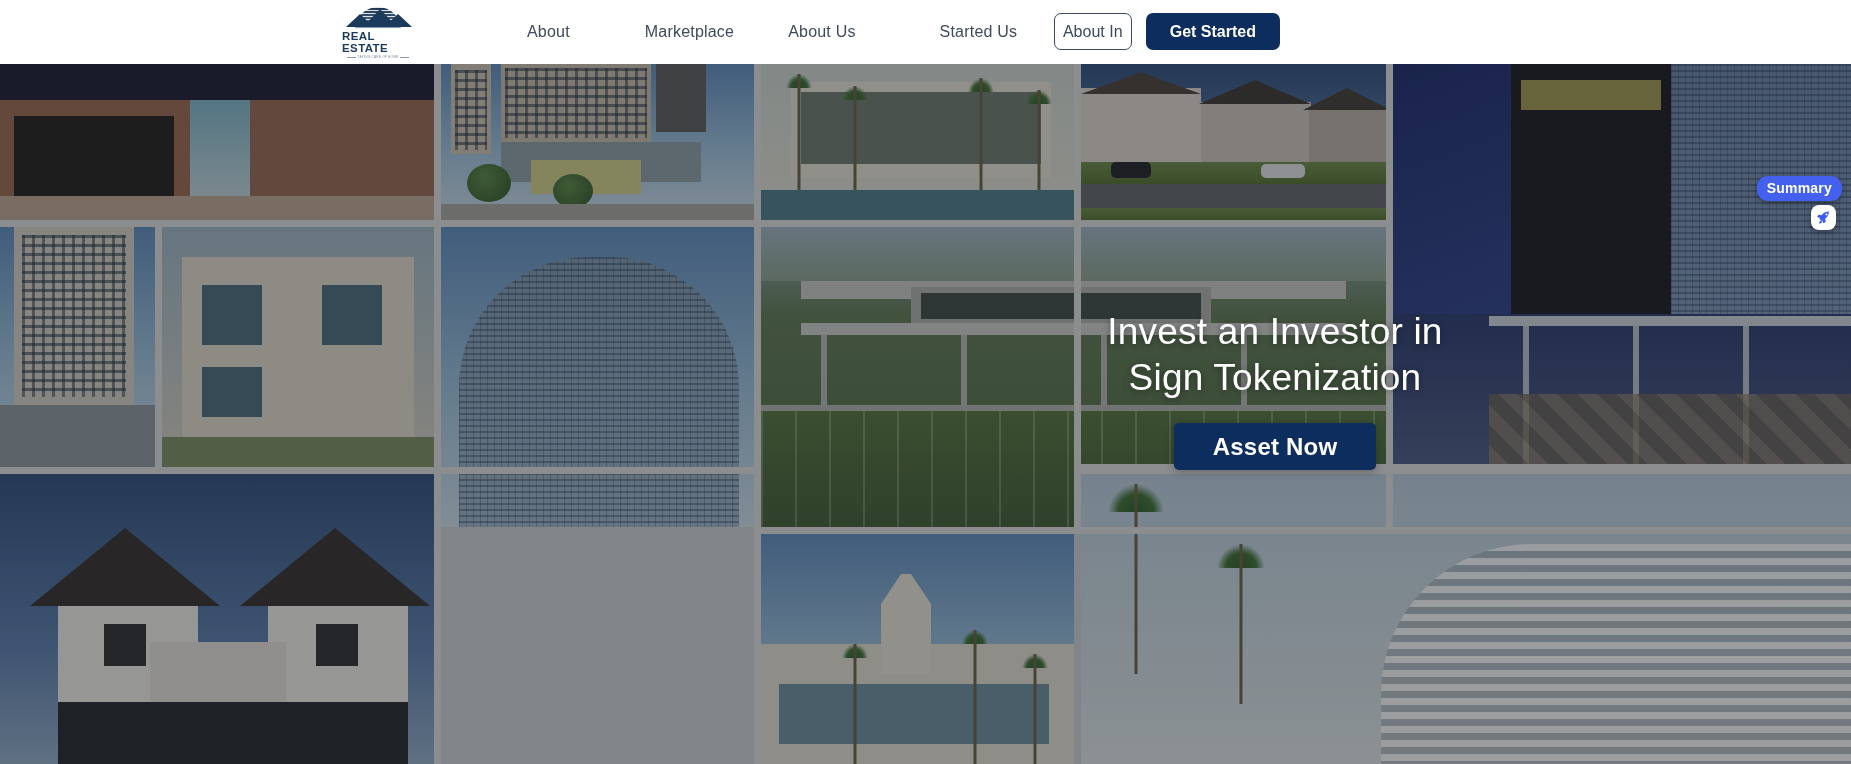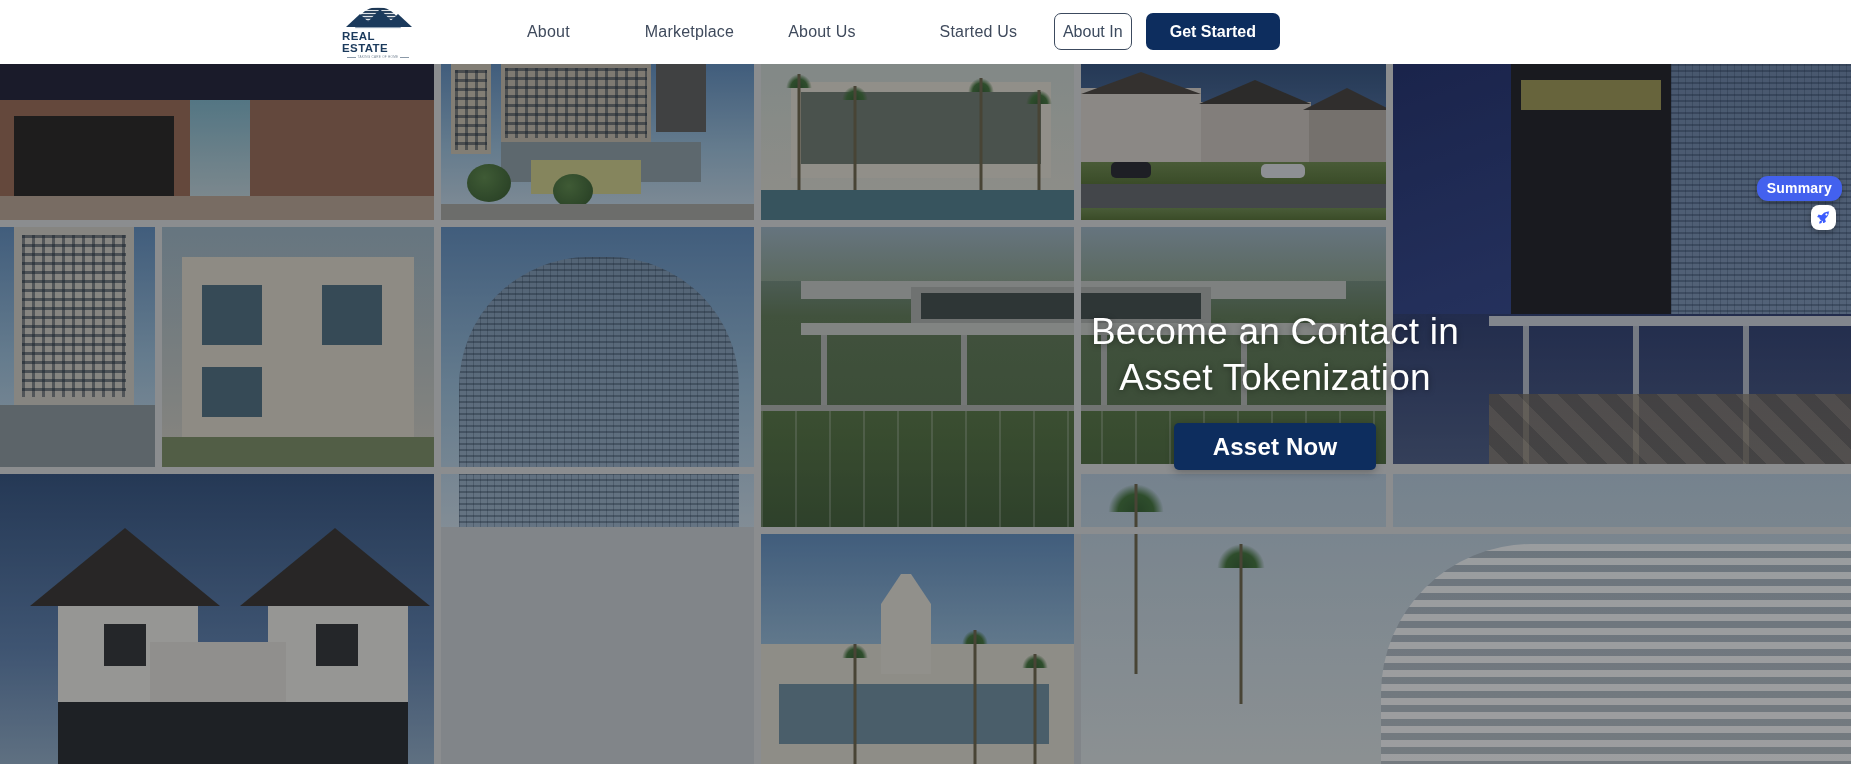--- a/index.html
+++ b/index.html
@@ -381,22 +381,22 @@
 
   <div id="hero-overlay"></div>
 
   <div id="hero-left">
     <div id="hero-title">
     </div>
   </div>
 
   <div id="hero-right">
     <div id="invest-title">
-      <div>Become an Contact in</div>
-      <div>Asset Tokenization</div>
+      <div>Invest an Investor in</div>
+      <div>Sign Tokenization</div>
     </div>
     <button id="invest-now-button">Asset Now</button>
   </div>
 
   <div id="summary-widget">
     <div id="summary-badge">Summary</div>
     <div id="summary-launcher">
       <svg width="15" height="15" viewBox="0 0 24 24" aria-hidden="true">
         <path d="M21.5 2.5c-4.3-.4-8 1.1-10.6 3.7L8.6 8.5 5.1 7.4c-.5-.2-1 0-1.3.4l-1.6 2.6c-.3.5 0 1.2.6 1.3l3 .7c-.2.6-.3 1.1-.3 1.6l3.5 3.5c.5 0 1-.1 1.6-.3l.7 3c.1.6.8.9 1.3.6l2.6-1.6c.4-.3.6-.8.4-1.3l-1.1-3.5 2.3-2.3c2.6-2.6 4.1-6.3 3.7-10.6zM15.6 8.4a1.7 1.7 0 1 1 2.4-2.4 1.7 1.7 0 0 1-2.4 2.4z" fill="#3b5bfd"></path>
         <path d="M6.3 17.7c-1 1-1.3 4-1.3 4s3-.3 4-1.3a1.9 1.9 0 0 0-2.7-2.7z" fill="#3b5bfd"></path>

